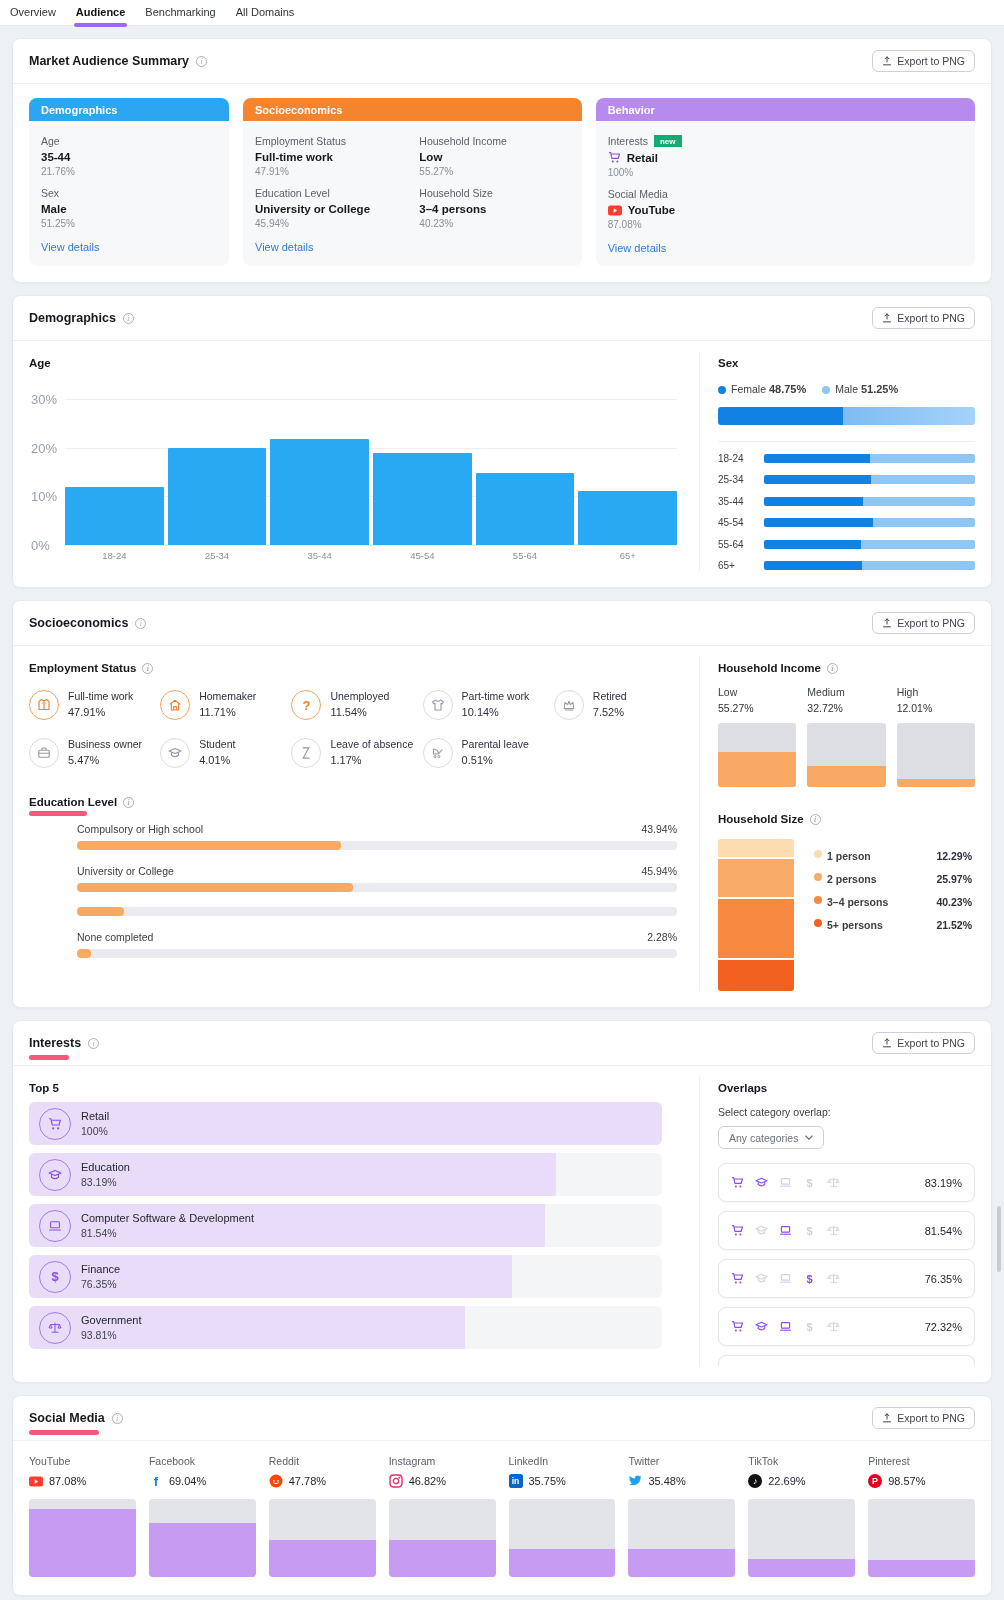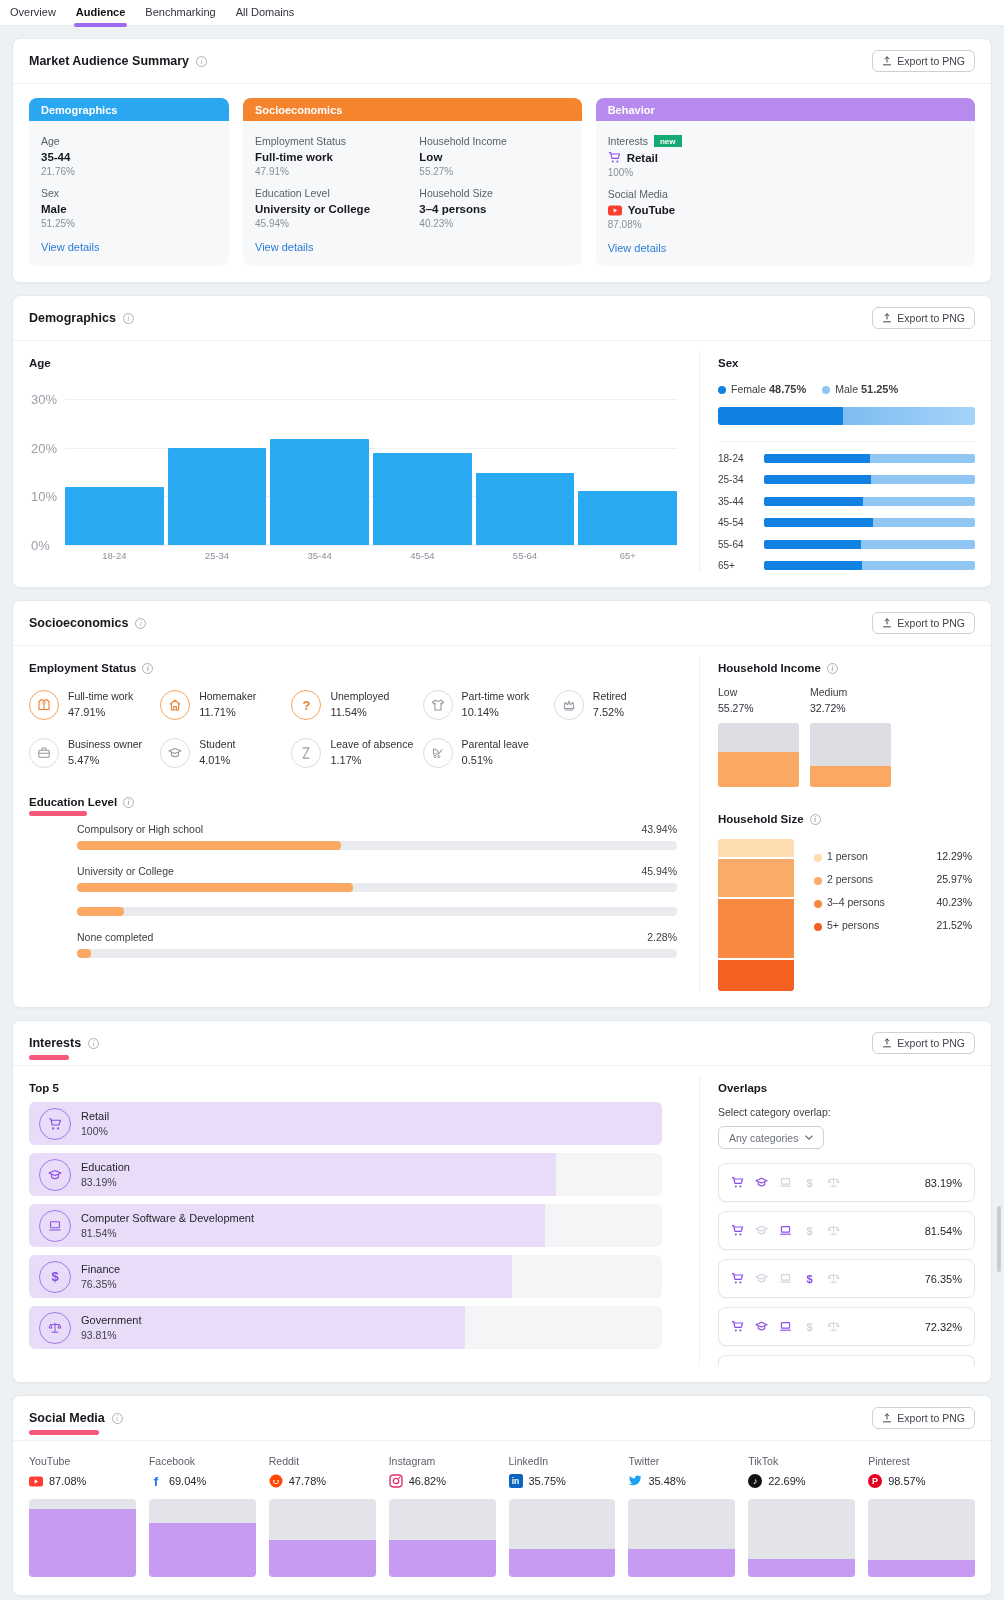--- a/index.html
+++ b/index.html
@@ -68,21 +68,21 @@
   .edutrack { height:9px; border-radius:4px; background:#E9EBEF; margin-top:6px; overflow:hidden; }
   .edufill { height:100%; background:#F9A964; border-radius:4px; }
   .inc-grid { display:flex; gap:11px; margin-top:12px; }
   .inc { width:81px; font-size:10.5px; color:#3c4043; }
   .inc .p { margin-top:4px; color:#2d3138; }
   .incbar { height:64px; background:#DCDEE4; border-radius:3px; position:relative; overflow:hidden; margin-top:9px; }
   .incfill { position:absolute; bottom:0; left:0; right:0; background:#F9A964; }
   .size-wrap { display:flex; gap:20px; margin-top:14px; }
   .sizebar { width:76px; height:152px; display:flex; flex-direction:column; gap:2px; border-radius:3px; overflow:hidden; flex:none; }
   .seg0 { background:#FCDCB0; } .seg1 { background:#F9AC6A; } .seg2 { background:#F78A40; } .seg3 { background:#F2611F; }
-  .sl-row { display:flex; align-items:flex-end; font-size:10.5px; color:#3c4043; margin-top:11px; width:158px; }
+  .sl-row { display:flex; align-items:flex-start; font-size:10.5px; color:#3c4043; margin-top:11px; width:158px;font-weight:bold; }
   .sl-row .p { margin-left:auto; color:#2d3138; }
   .d0{background:#FCDCB0}.d1{background:#F9AC6A}.d2{background:#F78A40}.d3{background:#F2611F}
   
   .top5row { position:relative; height:43px; border-radius:6px; background:#F4F5F7; margin-top:8px; overflow:hidden; cursor:pointer; }
   .intfill { position:absolute; top:0; bottom:0; left:0; background:#E9DCF9; }
   .intcontent { position:relative; display:flex; align-items:center; gap:10px; height:100%; padding:0 10px; }
   .icirc { width:32px; height:32px; border-radius:50%; border:1.5px solid #A379EC; color:#8A4DE8; display:flex; align-items:center; justify-content:center; flex:none; background:transparent; font-weight:700; font-size:13px; }
   .inttxt .n { font-size:11px; color:#23262c; }
   .inttxt .p { font-size:10.5px; color:#3f434a; margin-top:3px; }
   .ovl-area { position:relative;margin-left:15px; }
@@ -479,20 +479,27 @@
               <div class="incfill" style="height: 55.27%;"></div>
             </div>
         </div>
         <div class="inc">
           <div>Medium</div>
             <div class="p">32.72%</div>
           <div class="incbar">
               <div class="incfill" style="height: 32.72%;"></div>
             </div>
         </div>
+        <div class="inc">
+          <div>High</div>
+            <div class="p">12.01%</div>
+          <div class="incbar">
+              <div class="incfill" style="height: 12.01%;"></div>
+            </div>
+        </div>
       </div>
       <div class="sec-label" style="margin-top:26px">
         <span>Household Size</span>
           <span class="info">i</span>
       </div>
       <div class="size-wrap">
         <div class="sizebar">
           <div class="seg0" style="height: 12.29%;"></div>
           <div class="seg1" style="height: 25.97%;"></div>
           <div class="seg2" style="height: 40.23%;"></div>

